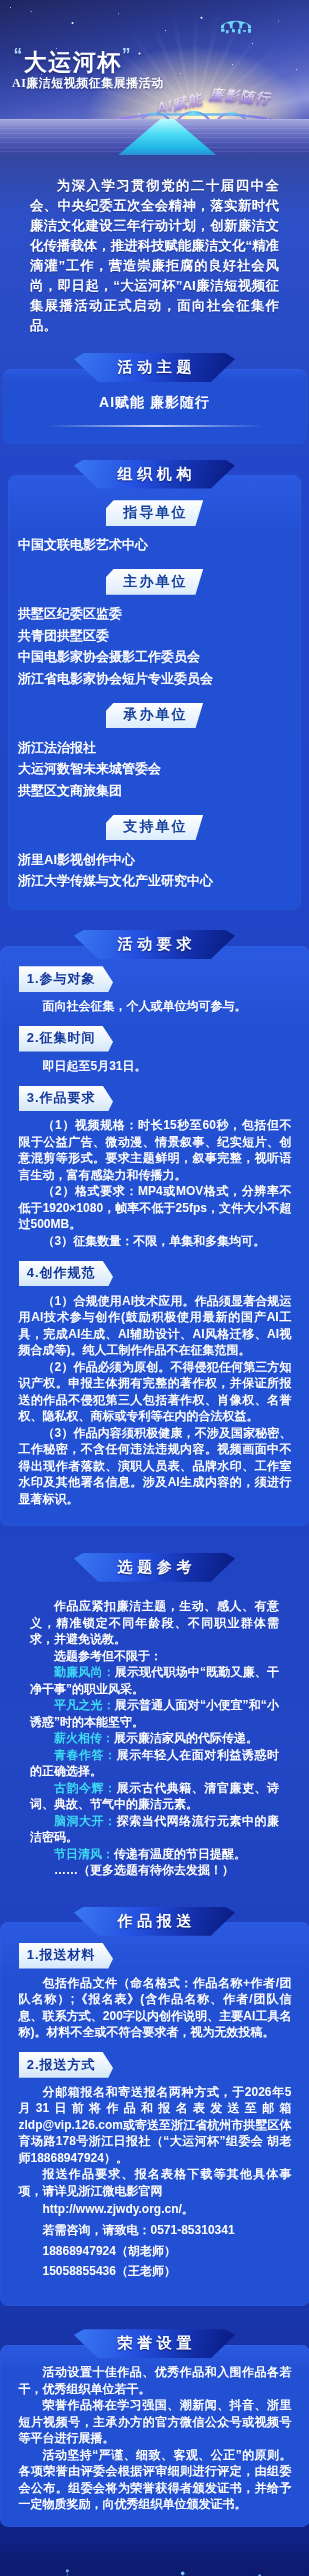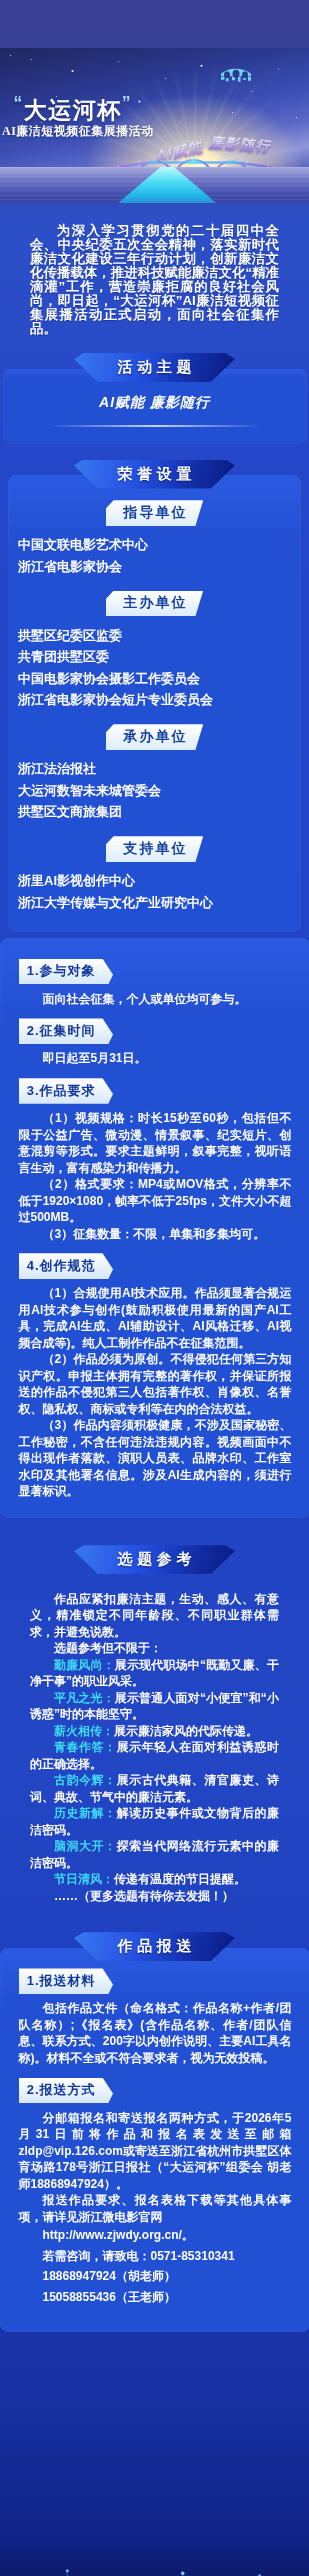--- a/index.html
+++ b/index.html
@@ -9,69 +9,68 @@
     background:linear-gradient(180deg,
       #3a3f92 0px,#34479f 155px,#2d4fc6 216px,#2347c8 464px,
       #2145c6 876px,#1f42c2 1340px,#2246c4 1752px,#1c3cba 2164px,
       #16309f 2421px,#0f2183 2550px,#0c1b6e 100%);
   }
   
   .hero{position:relative;height:155px;overflow:hidden;
     background:
       radial-gradient(ellipse 155px 103px at 63% 76%, rgba(255,247,214,.95), rgba(255,228,168,.40) 42%, rgba(255,228,168,0) 70%),
       linear-gradient(168deg,#20265f 0%,#2b3a92 28%,#3c4fb4 48%,#5b68c6 62%,#8f96d9 74%,#5a64bd 84%,#3a49a9 100%);
-    margin-top: 48px;
   }
   .stars{position:absolute;top:7.2px;left:10.3px;width:1px;height:1px;border-radius:50%;background:#fff;
     box-shadow:20.6px 4.1px 0 #fff,62px 15.5px 0 0.5px #fff,108px 6.2px 0 #eef,155px 23px 0 #fff,
       191px 10.3px 0 0.5px #fff,242px 36px 0 #fff,268px 13.4px 0 #dde6ff,46px 41px 0 #cfd9ff,
       129px 46px 0 0.5px #fff,222px 57px 0 #fff,31px 67px 0 #fff,170px 66px 0 #e6ecff,286px 62px 0 #fff;}
   .rays{position:absolute;inset:0;opacity:.5;mix-blend-mode:screen;
     background:repeating-conic-gradient(from -118deg at 63% 78%, rgba(255,255,255,0) 0deg 9deg, rgba(255,250,225,.22) 9deg 12deg);
     -webkit-mask-image:radial-gradient(circle 155px at 63% 78%, #000 10%, transparent 72%);
             mask-image:radial-gradient(circle 155px at 63% 78%, #000 10%, transparent 72%);}
   .logo{position:absolute;top:18.5px;right:57px;width:32px;height:16.5px;}
   .hero-title{position:absolute;left:13.4px;top:45px;font-size:23px;font-weight:900;letter-spacing:1.5px;
     color:#fff;text-shadow:0 1.5px 3.1px rgba(20,30,90,.55);}
   .hero-title .q{color:#a9dcff;font-size:17.5px;vertical-align:9.3px;font-weight:900;}
-  .hero-subtitle{position:absolute;left:2px;top:75px;font-size:12px;font-weight:700;letter-spacing:0.5px;
+  .hero-subtitle{position:absolute;left:12px;top:75px;font-size:12px;font-weight:700;letter-spacing:0.5px;
     font-family:"Liberation Serif","DejaVu Serif",serif;color:#fff;text-shadow:0 1px 2.1px rgba(20,30,90,.5);}
   .hero-slogan{position:absolute;left:155px;top:88px;width:144px;display:flex;gap:7.2px;transform:rotate(-3deg);}
   .hero-slogan span{font-size:14.4px;font-weight:900;font-style:italic;letter-spacing:1px;
     background:linear-gradient(180deg,#ffffff 5%,#d8d0f2 45%,#8e6fe0 85%);
     -webkit-background-clip:text;background-clip:text;color:transparent;
     filter:drop-shadow(0 1px 1px rgba(60,20,120,.55));}
   .hero-slogan .sl1{transform:rotate(-9deg) translateY(4.1px);}
   .hero-slogan .sl2{transform:rotate(7deg);}
   .sun{position:absolute;left:170px;top:101px;width:62px;height:36px;border-radius:50%;
     background:radial-gradient(circle at 50% 60%, #fffbe8 0%, #ffeebc 45%, rgba(255,238,188,0) 75%);filter:blur(1px);}
   .bridge{position:absolute;left:108px;top:97px;width:170px;height:32px;}
   .water{position:absolute;left:0;bottom:0;width:100%;height:36px;
     background:linear-gradient(180deg,#a7abdd 0%,#6f76c6 35%,#454fae 75%,#3a439f 100%);}
   .water::after{content:"";position:absolute;inset:0;opacity:.35;
     background:repeating-linear-gradient(180deg, rgba(255,255,255,.25) 0 1px, rgba(255,255,255,0) 1px 4.6px);}
   .river{position:absolute;left:50%;bottom:0;width:98px;height:36px;transform:translateX(-37%);
     clip-path:polygon(43% 0,57% 0,100% 100%,0 100%);filter:blur(0.5px);
     background:linear-gradient(180deg,#bdfcff 0%,#4fdcf4 40%,#22b6e8 80%,#2a8fd8 100%);}
   
   .intro{padding:20.6px 30px 0;}
-  .intro p{margin:0;font-size:13.4px;line-height:14px;font-weight:700;text-indent:2em;
+  .intro p{margin:0;font-size:13.4px;line-height:20px;font-weight:700;text-indent:2em;
     text-align:justify;text-shadow:0 0.5px 1px rgba(10,20,80,.35);}
   .sec{position:relative;}
   .ribbon{position:relative;z-index:3;width:161px;height:29px;margin:0 auto;
     display:flex;align-items:center;justify-content:center;
     font-size:15px;font-weight:900;letter-spacing:4.6px;padding-left:4.6px;box-sizing:border-box;color:#fff;
     background:linear-gradient(105deg,#3a79f2 0%,#2450e0 40%,#122da6 75%,#081a7e 100%);
     clip-path:polygon(6% 0,94% 0,100% 20%,85% 100%,15% 100%,0 20%);
     text-shadow:0 1px 1.5px rgba(5,15,70,.6);}
   .panel{position:relative;z-index:1;width:273px;margin:-13.4px auto 0;border-radius:8.2px;
     background:linear-gradient(180deg,#2b5ae2 0%,#2350d2 14%,#2150d4 100%);
     box-shadow:0 0 0 0.5px rgba(255,255,255,.05) inset;}
   .theme-panel{padding:25px 15.5px 17.5px;}
-  .theme-text{margin:0;text-align:center;font-size:14px;font-weight:700;letter-spacing:1px;font-style:italic;}
+  .theme-text{margin:0;text-align:center;font-size:14px;font-weight:700;letter-spacing:1px;}
   .glow-line{width:216px;height:1.5px;margin:13.4px auto 0;border-radius:1px;
     background:linear-gradient(90deg,rgba(255,255,255,0),rgba(255,255,255,.75),rgba(255,255,255,0));}
   
   .badge-wrap{text-align:center;margin:0 0 8.2px;}
   .badge-c{display:inline-block;padding:3.6px 15.5px 4.1px 17.5px;font-size:14px;font-weight:900;letter-spacing:2.1px;
     color:#16419f;background:linear-gradient(180deg,#ffffff,#dcecfb);
     clip-path:polygon(8% 0,100% 0,92% 100%,0 100%,0 32%);}
   .org-panel{padding:25px 10.3px 15.5px;}
   .org-group{margin-bottom:13.4px;}
   .org-group p{margin:0;text-align:left;font-size:13px;line-height:21.6px;font-weight:700;}
@@ -147,26 +146,25 @@
 
   <section class="sec" style="margin-top:17.5px;">
     <div class="ribbon">活动主题</div>
     <div class="panel theme-panel">
       <p class="theme-text">AI赋能 廉影随行</p>
       <div class="glow-line"></div>
     </div>
   </section>
 
   <section class="sec" style="margin-top:15.5px;">
-    <div class="ribbon">荣誉设置</div>
+    <div class="ribbon">组织机构</div>
     <div class="panel org-panel">
       <div class="org-group">
         <div class="badge-wrap"><span class="badge-c">指导单位</span></div>
         <p>中国文联电影艺术中心</p>
-        <p>浙江省电影家协会</p>
       </div>
       <div class="org-group">
         <div class="badge-wrap"><span class="badge-c">主办单位</span></div>
         <p>拱墅区纪委区监委</p>
         <p>共青团拱墅区委</p>
         <p>中国电影家协会摄影工作委员会</p>
         <p>浙江省电影家协会短片专业委员会</p>
       </div>
       <div class="org-group">
         <div class="badge-wrap"><span class="badge-c">承办单位</span></div>
@@ -176,20 +174,21 @@
       </div>
       <div class="org-group" style="margin-bottom:3.1px;">
         <div class="badge-wrap"><span class="badge-c">支持单位</span></div>
         <p>浙里AI影视创作中心</p>
         <p>浙江大学传媒与文化产业研究中心</p>
       </div>
     </div>
   </section>
 
   <section class="sec" style="margin-top:19.6px;">
+    <div class="ribbon">活动要求</div>
     <div class="panel req-panel">
       <div class="req-item">
         <span class="badge-l">1.参与对象</span>
         <p class="para">面向社会征集，个人或单位均可参与。</p>
       </div>
       <div class="req-item">
         <span class="badge-l">2.征集时间</span>
         <p class="para">即日起至5月31日。</p>
       </div>
       <div class="req-item">
@@ -210,21 +209,20 @@
   <section class="sec" style="margin-top:27px;">
     <div class="ribbon">选题参考</div>
     <div class="topics-body">
       <p class="para">作品应紧扣廉洁主题，生动、感人、有意义，精准锁定不同年龄段、不同职业群体需求，并避免说教。</p>
       <p class="para">选题参考但不限于：</p>
       <p class="para"><span class="kw">勤廉风尚：</span><span>展示现代职场中“既勤又廉、干净干事”的职业风采。</span></p>
       <p class="para"><span class="kw">平凡之光：</span><span>展示普通人面对“小便宜”和“小诱惑”时的本能坚守。</span></p>
       <p class="para"><span class="kw">薪火相传：</span><span>展示廉洁家风的代际传递。</span></p>
       <p class="para"><span class="kw">青春作答：</span><span>展示年轻人在面对利益诱惑时的正确选择。</span></p>
       <p class="para"><span class="kw">古韵今辉：</span><span>展示古代典籍、清官廉吏、诗词、典故、节气中的廉洁元素。</span></p>
-      <p class="para"><span class="kw">历史新解：</span><span>解读历史事件或文物背后的廉洁密码。</span></p>
       <p class="para"><span class="kw">脑洞大开：</span><span>探索当代网络流行元素中的廉洁密码。</span></p>
       <p class="para"><span class="kw">节日清风：</span><span>传递有温度的节日提醒。</span></p>
       <p class="para">……（更多选题有待你去发掘！）</p>
     </div>
   </section>
 
   <section class="sec" style="margin-top:28px;">
     <div class="ribbon">作品报送</div>
     <div class="panel sub-panel">
       <div class="req-item">
@@ -236,20 +234,28 @@
         <p class="para">分邮箱报名和寄送报名两种方式，于2026年5月31日前将作品和报名表发送至邮箱zldp@vip.126.com或寄送至浙江省杭州市拱墅区体育场路178号浙江日报社（“大运河杯”组委会 胡老师18868947924）。</p>
         <p class="para">报送作品要求、报名表格下载等其他具体事项，请详见浙江微电影官网</p>
         <p class="contact">http://www.zjwdy.org.cn/。</p>
         <p class="contact">若需咨询，请致电：0571-85310341</p>
         <p class="contact">18868947924（胡老师）</p>
         <p class="contact">15058855436（王老师）</p>
       </div>
     </div>
   </section>
 
+  <section class="sec" style="margin-top:23px;">
+    <div class="ribbon">荣誉设置</div>
+    <div class="panel honor-panel">
+      <p class="para">活动设置十佳作品、优秀作品和入围作品各若干，优秀组织单位若干。</p>
+      <p class="para">荣誉作品将在学习强国、潮新闻、抖音、浙里短片视频号，主承办方的官方微信公众号或视频号等平台进行展播。</p>
+      <p class="para">活动坚持“严谨、细致、客观、公正”的原则。各项荣誉由评委会根据评审细则进行评定，由组委会公布。组委会将为荣誉获得者颁发证书，并给予一定物质奖励，向优秀组织单位颁发证书。</p>
+    </div>
+  </section>
 
   <footer class="footer">
     <svg width="309" height="100" viewBox="0 0 600 195">
       <defs>
         <linearGradient id="wv" x1="0" y1="0" x2="1" y2="0">
           <stop offset="0" stop-color="#2aa0ff" stop-opacity="0.55"></stop>
           <stop offset="0.5" stop-color="#5fd4ff" stop-opacity="0.75"></stop>
           <stop offset="1" stop-color="#2a6cff" stop-opacity="0.5"></stop>
         </linearGradient>
       </defs>

